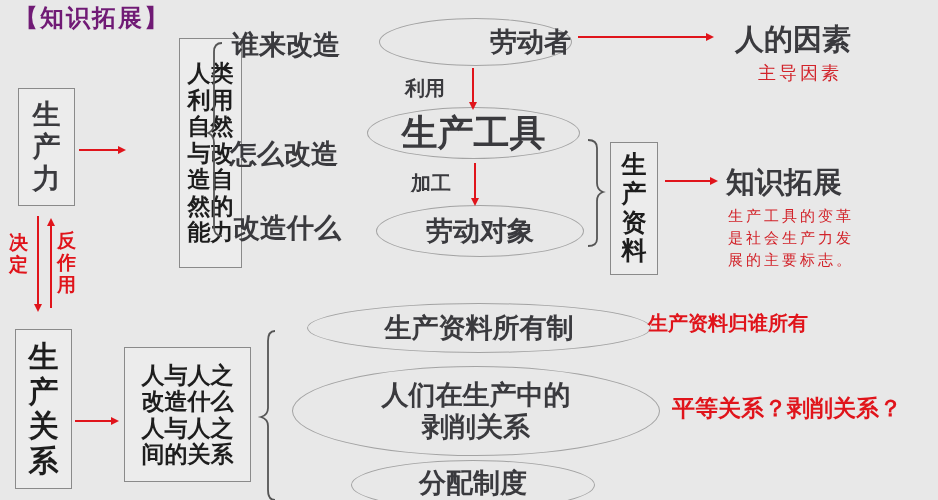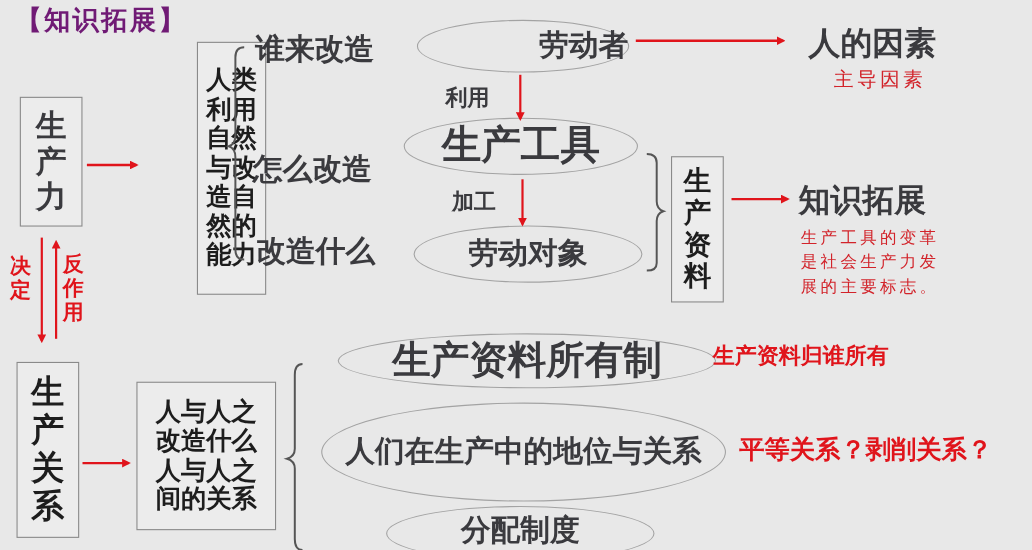--- a/index.html
+++ b/index.html
@@ -107,26 +107,26 @@
   <span class="ch">系</span>
 </div>
 
 <div class="abs vbox" style="left:124px; top:347px; width:127px; height:135px; font-size:23px;">
   <span class="ch">人与人之</span>
   <span class="ch">改造什么</span>
   <span class="ch">人与人之</span>
   <span class="ch">间的关系</span>
 </div>
 
-<div class="abs ellipse" style="left:307px; top:303px; width:344px; height:50px; font-size:35px;">
+<div class="abs ellipse" style="left:307px; top:303px; width:344px; height:50px; font-size:27px;">
   <span>生产资料所有制</span>
 </div>
-<div class="abs ellipse" style="left:292px; top:366px; width:368px; height:90px; font-size:27px; flex-direction:row;">
+<div class="abs ellipse" style="left:292px; top:366px; width:368px; height:90px; font-size:27px; flex-direction:column;">
   <span>人们在生产中的</span>
-  <span>地位与关系</span>
+  <span>剥削关系</span>
 </div>
 <div class="abs ellipse" style="left:351px; top:460px; width:244px; height:50px; font-size:27px; align-items:flex-start; padding-top:6px;">
   <span>分配制度</span>
 </div>
 
 <div class="abs label-red-bold" style="left:648px; top:310px; font-size:20px;">生产资料归谁所有</div>
 <div class="abs label-red-bold" style="left:672px; top:393px; font-size:23px;">平等关系？剥削关系？</div>
 
 <svg class="overlay" width="938" height="500">
   <defs>

